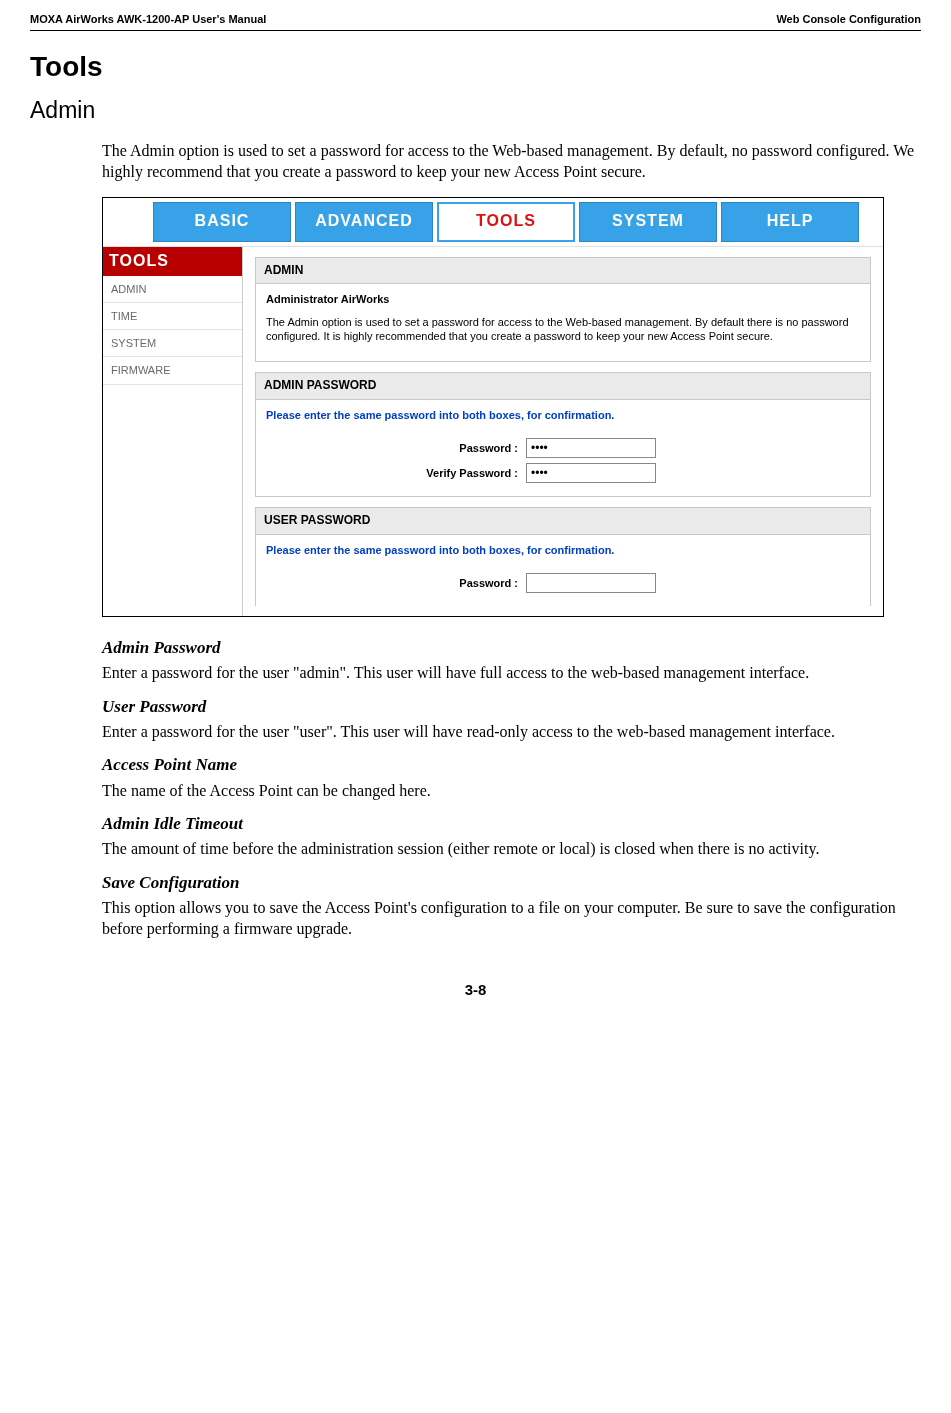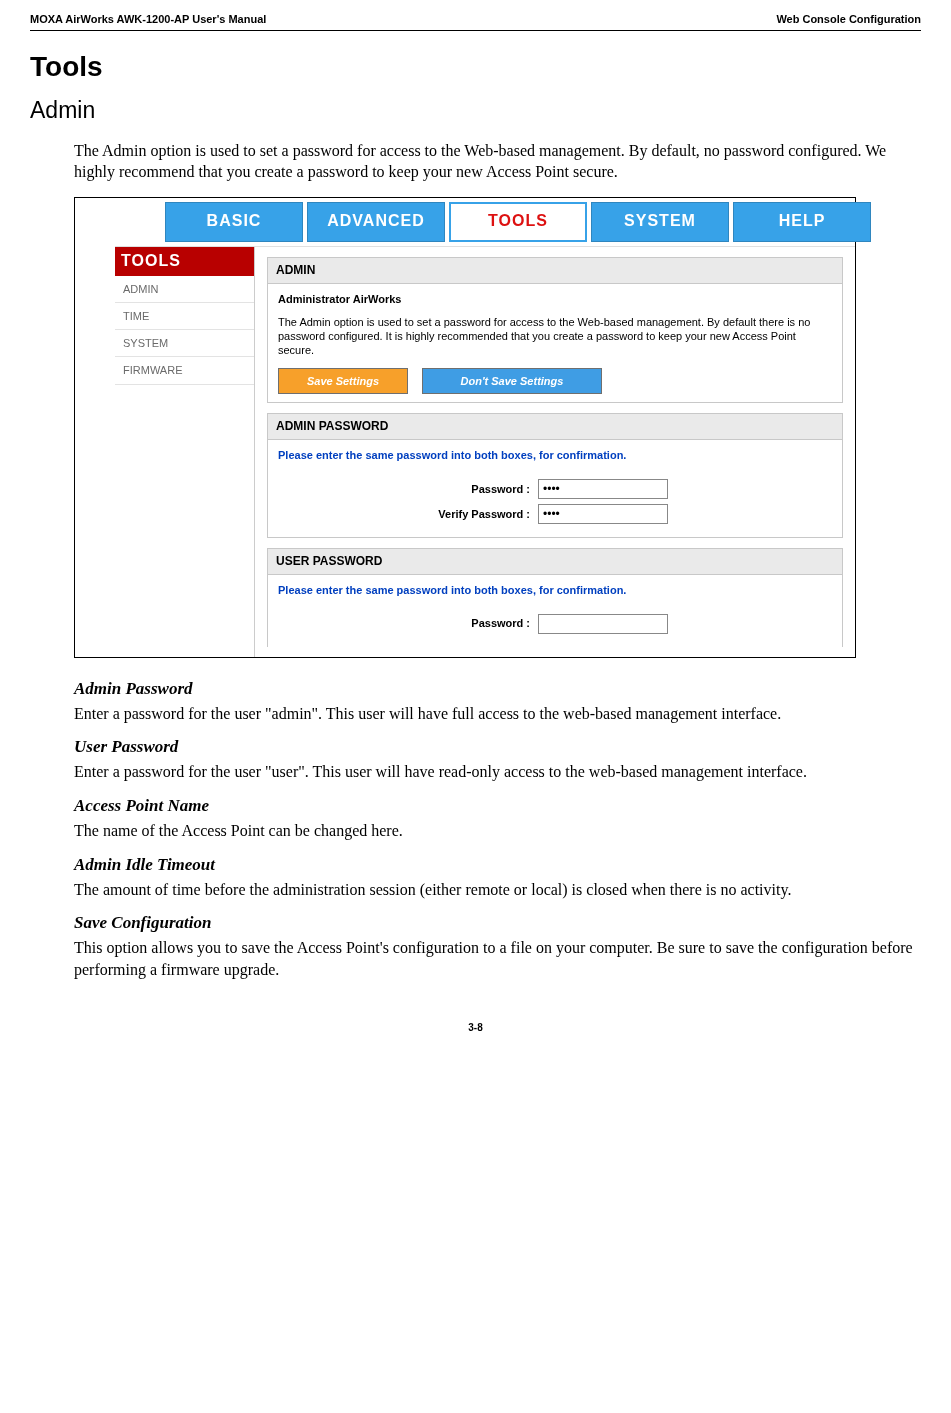--- a/index.html
+++ b/index.html
@@ -28,31 +28,30 @@
     font-size: 28px;
     font-weight: bold;
     margin-bottom: 10px;
   }
   h2.admin {
     font-family: Arial, Helvetica, sans-serif;
     font-size: 23px;
     font-weight: normal;
     margin-bottom: 14px;
   }
-  .indent-block { margin-left: 44px; }
+  .indent-block { margin-left: 72px; }
   .para { margin-bottom: 14px; line-height: 1.35; }
 
   .screenshot {
     border: 1px solid #000;
     width: 782px;
     font-family: Verdana, Arial, sans-serif;
     font-size: 11px;
     color: #000;
     margin-bottom: 20px;
-    padding-left: 40px;
   }
   .nav-row {
     display: flex;
     align-items: stretch;
     background: #fff;
     padding: 2px 2px 2px 48px;
     border-bottom: 1px solid #e0e0e0;
   }
   .nav-tab {
     flex: 0 0 138px;
@@ -157,21 +156,21 @@
     font-style: italic;
     font-size: 17px;
     margin-top: 12px;
     margin-bottom: 3px;
   }
   .section-text { font-size: 16px; line-height: 1.35; margin-bottom: 8px; }
   .page-num {
     text-align: center;
     font-family: Arial, sans-serif;
     font-weight: bold;
-    font-size: 10px;
+    font-size: 15px;
     margin-top: 40px;
   }
 </style>
 </head>
 <body>
 
 <div class="header-row">
   <span>MOXA AirWorks AWK-1200-AP User's Manual</span>
   <span>Web Console Configuration</span>
 </div>
@@ -198,24 +197,20 @@
         <div class="side-item">SYSTEM</div>
         <div class="side-item">FIRMWARE</div>
       </div>
       <div class="main-pane">
 
         <div class="panel">
           <div class="panel-title">ADMIN</div>
           <div class="panel-body">
             <div class="sub-bold">Administrator AirWorks</div>
             <div class="desc-text">The Admin option is used to set a password for access to the Web-based management. By default there is no password configured. It is highly recommended that you create a password to keep your new Access Point secure.</div>
-            <div class="btn-row">
-              <div class="ss-btn save">Save Settings</div>
-              <div class="ss-btn dont">Don't Save Settings</div>
-            </div>
           </div>
         </div>
 
         <div class="panel">
           <div class="panel-title">ADMIN PASSWORD</div>
           <div class="panel-body">
             <div class="hint">Please enter the same password into both boxes, for confirmation.</div>
             <div class="field-row">
               <div class="field-label">Password :</div>
               <input class="field-input" type="text" value="••••" style="">

